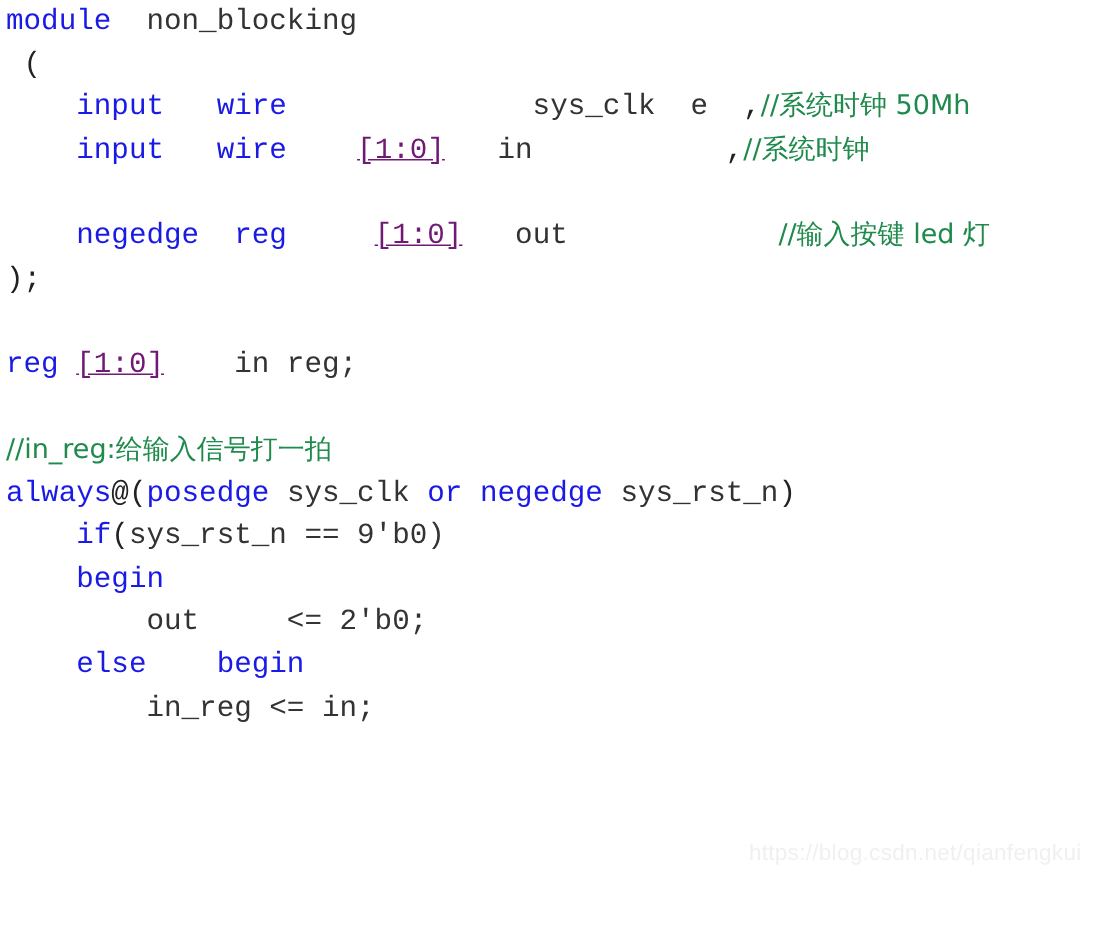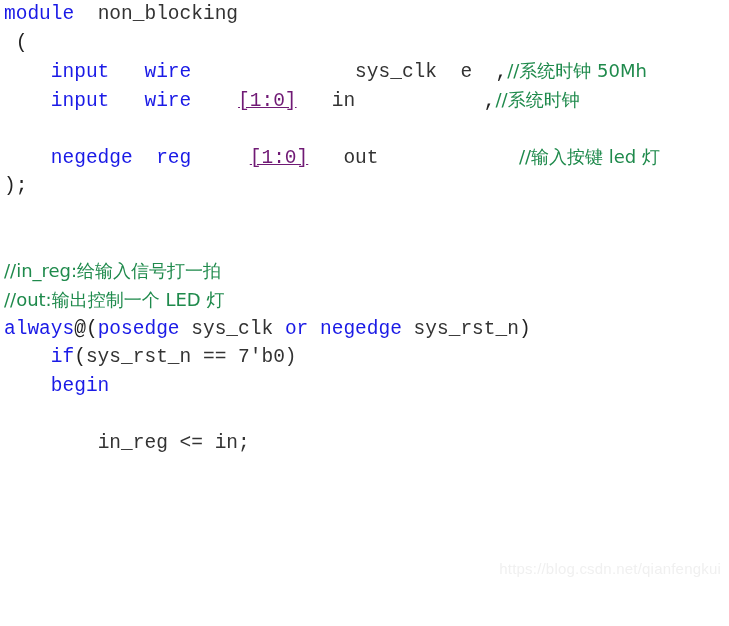--- a/index.html
+++ b/index.html
@@ -60,24 +60,25 @@
 <div id="code-listing">
   <div id="code-body">
       <div class="code-line"><span class="tok kw">module</span><span class="tok punc">  </span><span class="tok ident">non_blocking</span></div>
       <div class="code-line"><span class="tok punc"> (</span></div>
       <div class="code-line"><span class="tok punc">    </span><span class="tok kw">input</span><span class="tok punc">   </span><span class="tok kw">wire</span><span class="tok punc">              </span><span class="tok ident">sys_clk  e</span><span class="tok punc">  ,</span><span class="tok cmt cjk">//系统时钟 50Mh</span></div>
       <div class="code-line"><span class="tok punc">    </span><span class="tok kw">input</span><span class="tok punc">   </span><span class="tok kw">wire</span><span class="tok punc">    </span><span class="tok range">[1:0]</span><span class="tok punc">   </span><span class="tok ident">in</span><span class="tok punc">           ,</span><span class="tok cmt cjk">//系统时钟</span></div>
       <div class="code-line blank">&nbsp;</div>
       <div class="code-line"><span class="tok punc">    </span><span class="tok kw">negedge</span><span class="tok punc">  </span><span class="tok kw">reg</span><span class="tok punc">     </span><span class="tok range">[1:0]</span><span class="tok punc">   </span><span class="tok ident">out</span><span class="tok punc">            </span><span class="tok cmt cjk">//输入按键 led 灯</span></div>
       <div class="code-line"><span class="tok punc">);</span></div>
       <div class="code-line blank">&nbsp;</div>
+      <div class="code-line"><span class="tok kw">reg</span><span class="tok punc"> </span><span class="tok range">[1:0]</span><span class="tok punc">    </span><span class="tok ident">in reg;</span></div>
       <div class="code-line blank">&nbsp;</div>
       <div class="code-line"><span class="tok cmt cjk">//in_reg:给输入信号打一拍</span></div>
-      <div class="code-line"><span class="tok cmt cjk">//out:输出控制一个 LED 灯</span></div>
       <div class="code-line"><span class="tok kw">always</span><span class="tok punc">@(</span><span class="tok kw">posedge</span><span class="tok punc"> </span><span class="tok ident">sys_clk</span><span class="tok punc"> </span><span class="tok kw">or</span><span class="tok punc"> </span><span class="tok kw">negedge</span><span class="tok punc"> </span><span class="tok ident">sys_rst_n</span><span class="tok punc">)</span></div>
-      <div class="code-line"><span class="tok punc">    </span><span class="tok kw">if</span><span class="tok punc">(</span><span class="tok ident">sys_rst_n == 7'b0)</span></div>
+      <div class="code-line"><span class="tok punc">    </span><span class="tok kw">if</span><span class="tok punc">(</span><span class="tok ident">sys_rst_n == 9'b0)</span></div>
       <div class="code-line"><span class="tok punc">    </span><span class="tok kw">begin</span></div>
-      <div class="code-line"><span class="tok punc">        </span></div>
+      <div class="code-line"><span class="tok punc">        </span><span class="tok ident">out     &lt;= 2'b0;</span></div>
+      <div class="code-line"><span class="tok punc">    </span><span class="tok kw">else</span><span class="tok punc">    </span><span class="tok kw">begin</span></div>
       <div class="code-line"><span class="tok punc">        </span><span class="tok ident">in_reg &lt;= in;</span></div>
       <div class="code-line"><span class="tok punc">        </span></div>
     </div>
   <div id="watermark">https://blog.csdn.net/qianfengkui</div>
 </div>
 
 </body></html>

